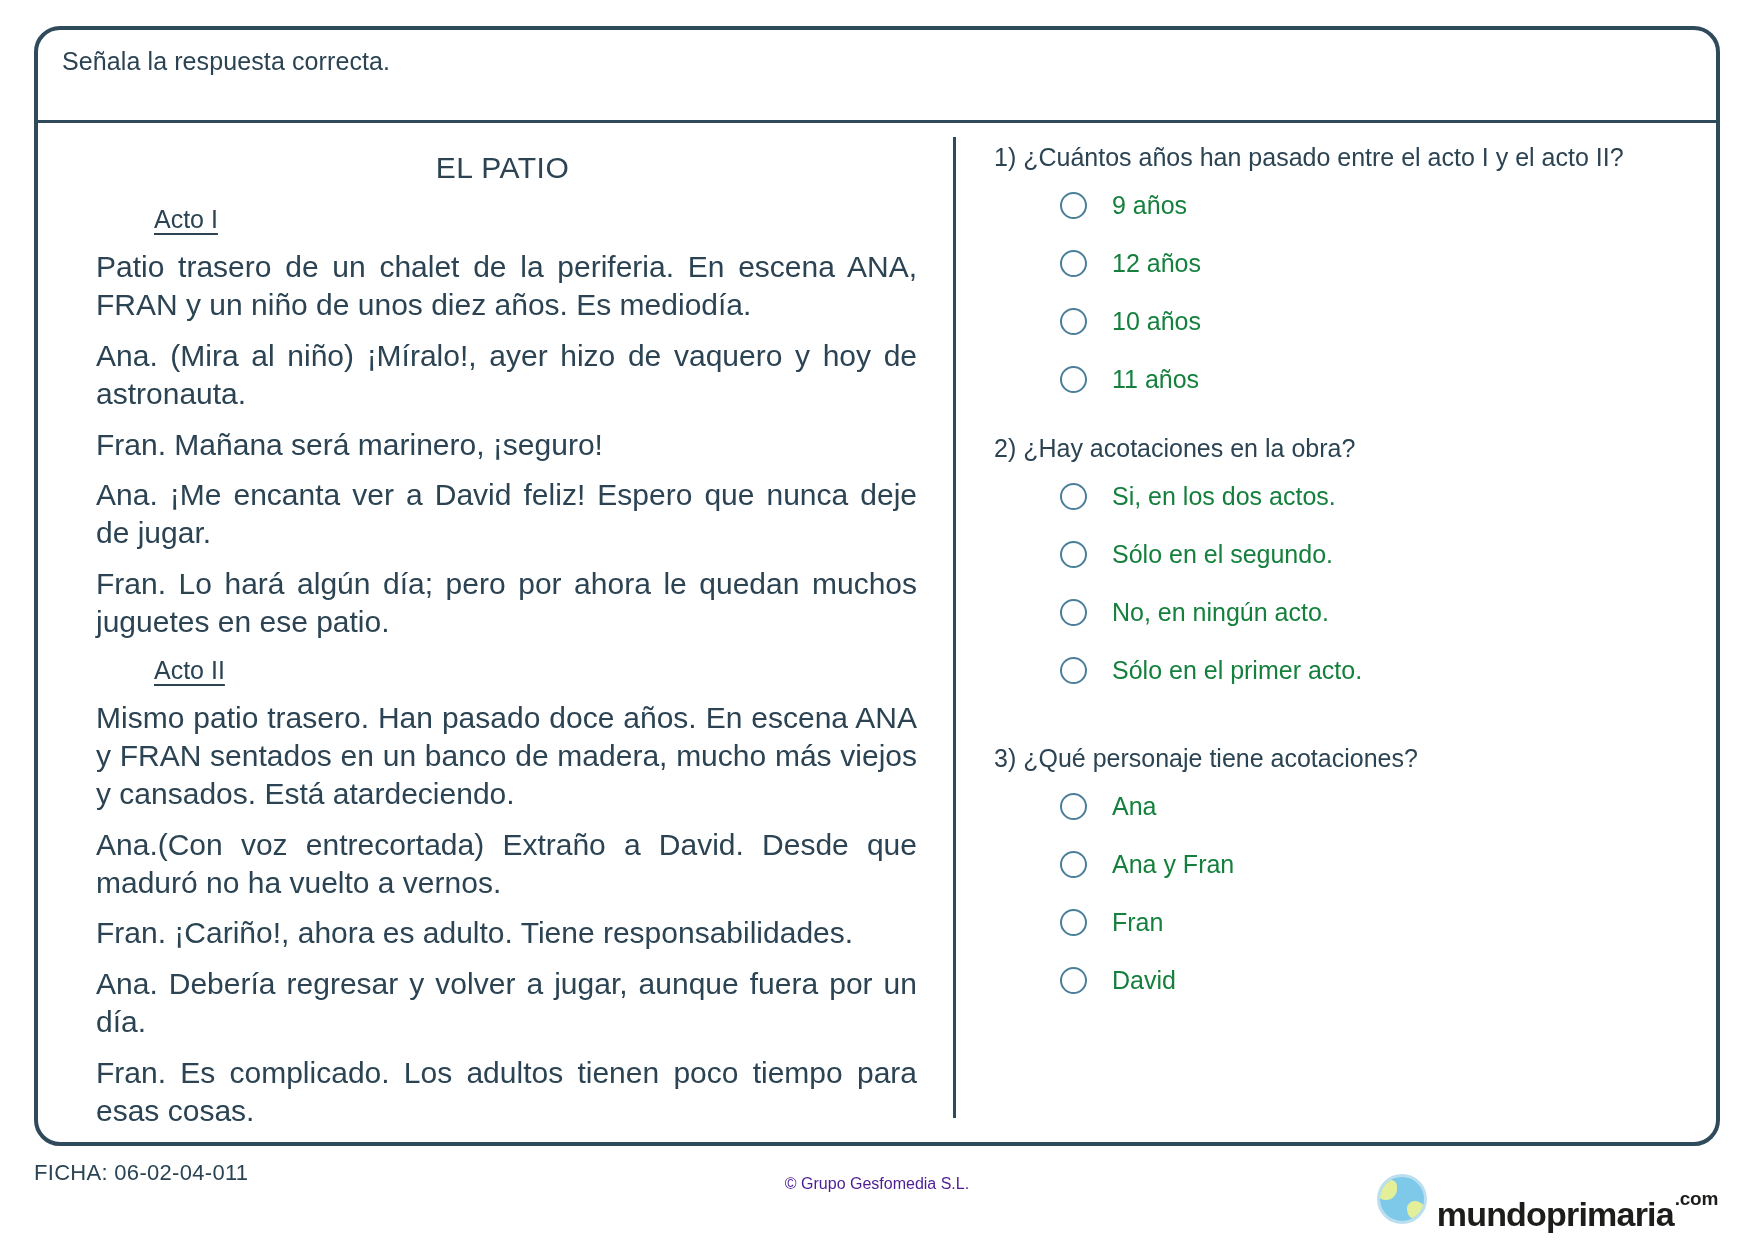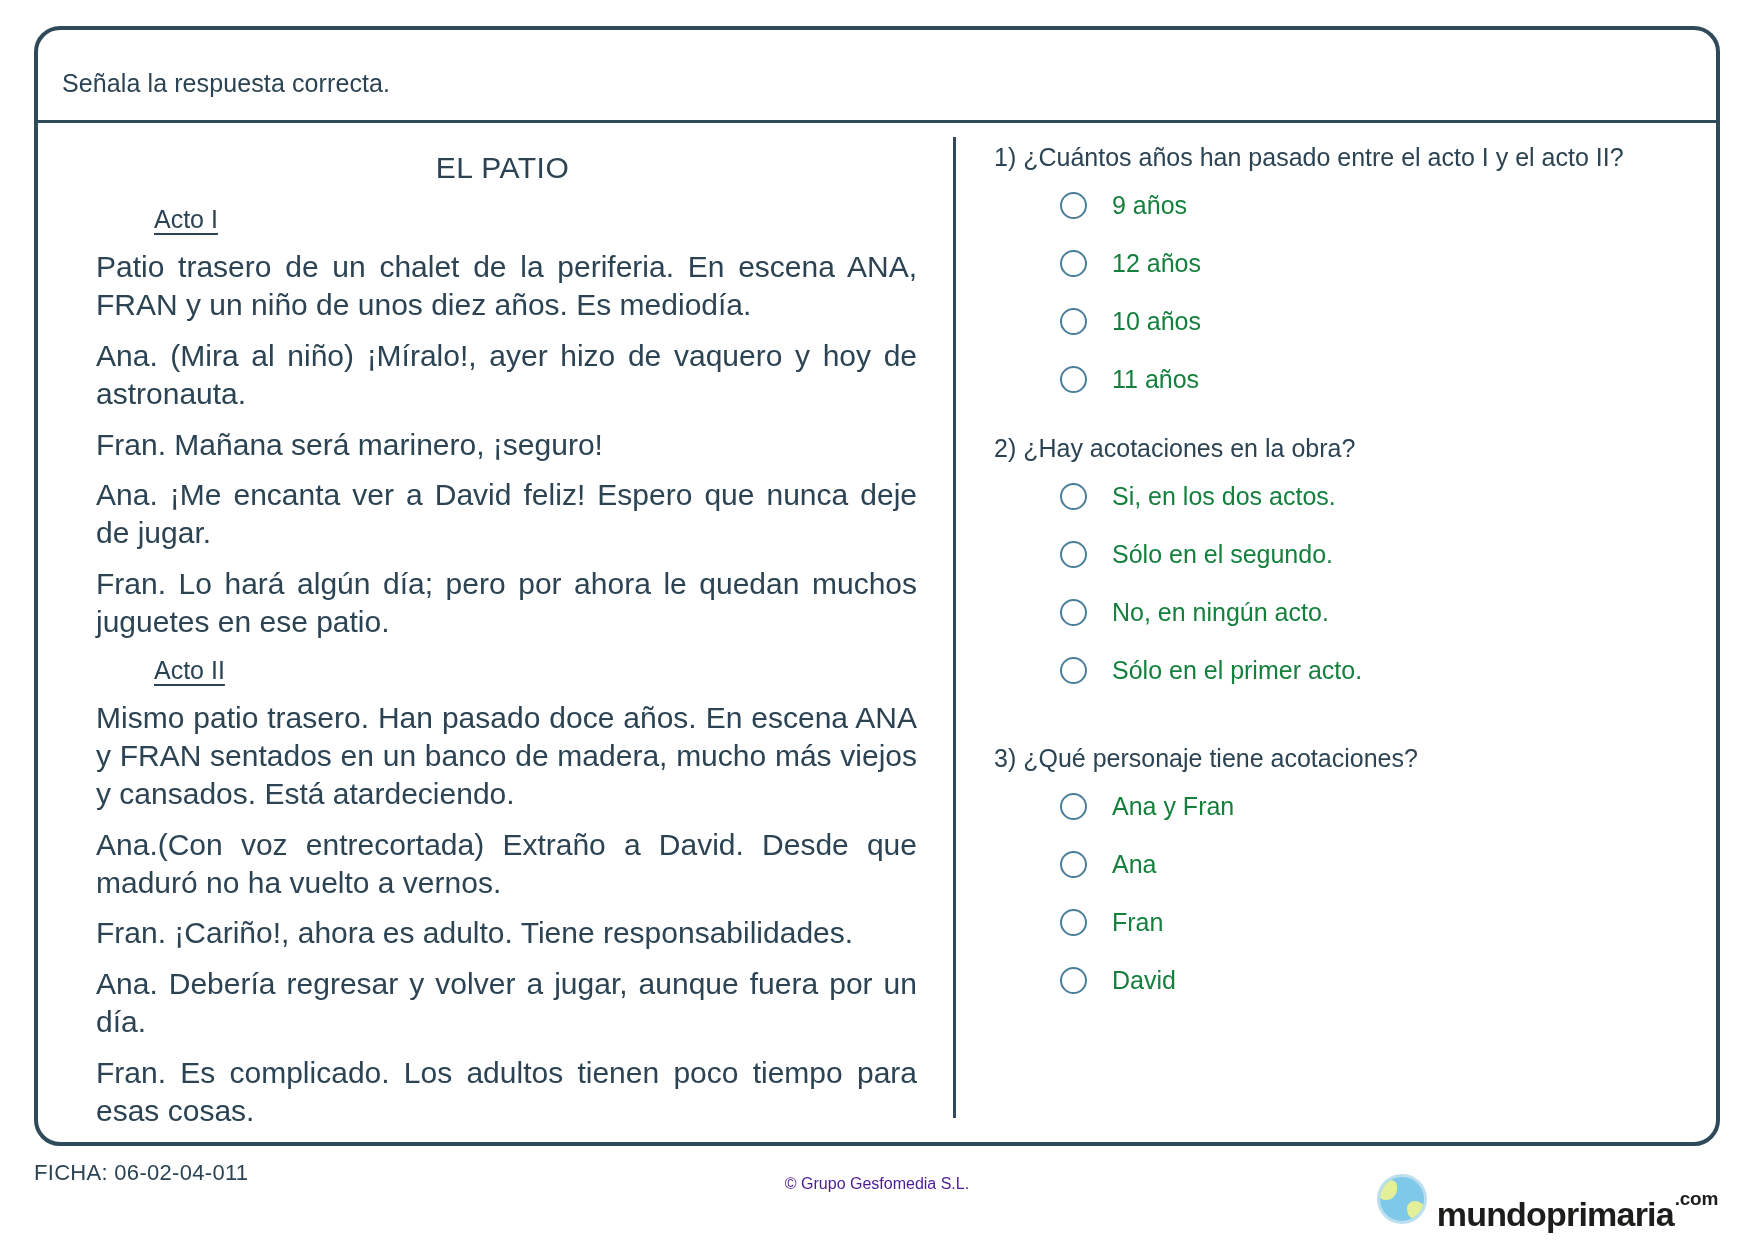--- a/index.html
+++ b/index.html
@@ -32,21 +32,21 @@
   
   .instruction-bar {
     position: absolute;
     left: 0;
     top: 0;
     right: 0;
     height: 93px;
     box-sizing: border-box;
     border-bottom: 3px solid #2f4a5a;
     display: flex;
-    align-items: center;
+    align-items: flex-start;
   }
   .instruction-text {
     padding-left: 24px;
     padding-top: 17px;
     font-size: 25px;
     color: #2b4352;
     letter-spacing: 0.1px;
   }
 
   
@@ -295,25 +295,25 @@
           <span class="radio"></span>
           <span class="option-label">Sólo en el primer acto.</span>
         </div>
       </div>
 
       <div class="q-block spaced">
         <div class="question">3) ¿Qué personaje tiene acotaciones?</div>
 
         <div class="option-row">
           <span class="radio"></span>
+          <span class="option-label">Ana</span>
+        </div>
+        <div class="option-row">
+          <span class="radio"></span>
           <span class="option-label">Ana y Fran</span>
-        </div>
-        <div class="option-row">
-          <span class="radio"></span>
-          <span class="option-label">Ana</span>
         </div>
         <div class="option-row">
           <span class="radio"></span>
           <span class="option-label">Fran</span>
         </div>
         <div class="option-row">
           <span class="radio"></span>
           <span class="option-label">David</span>
         </div>
       </div>

